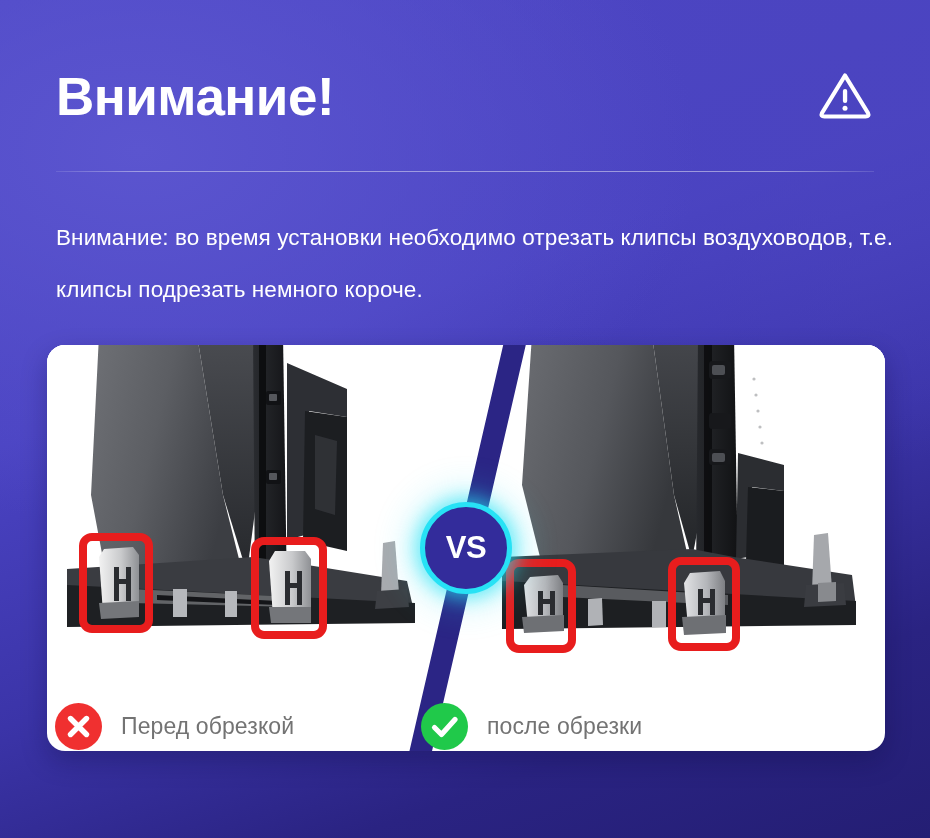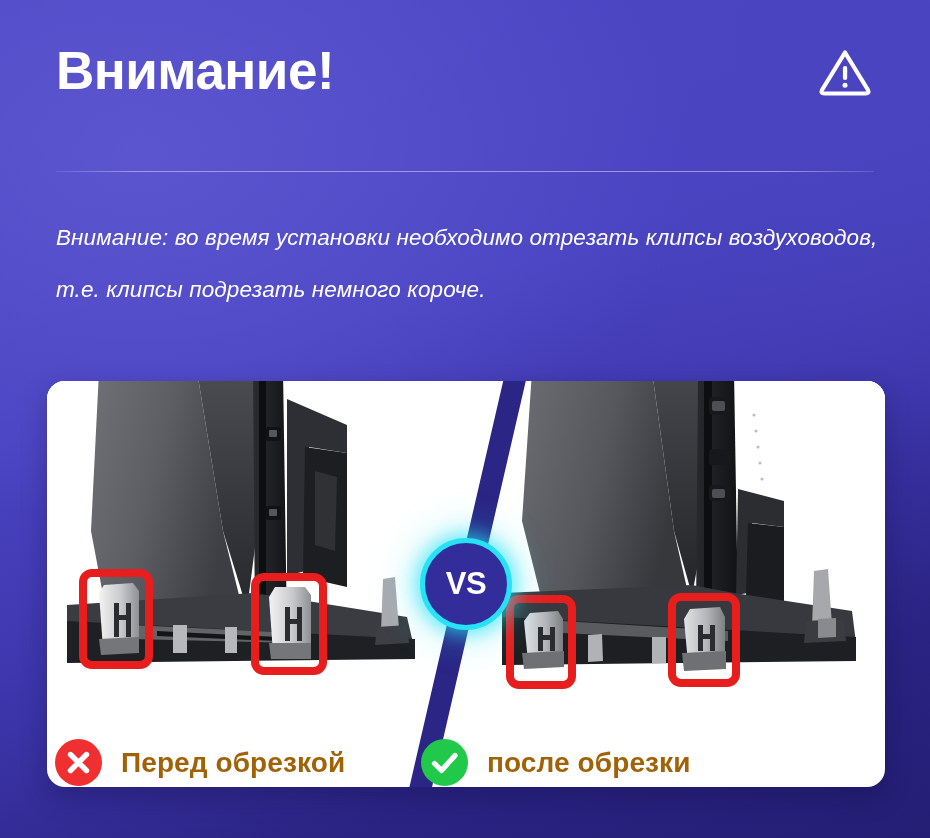--- a/index.html
+++ b/index.html
@@ -19,24 +19,25 @@
       radial-gradient(ellipse 900px 600px at 15% 18%, #5b55cf 0%, rgba(91,85,207,0) 62%),
       radial-gradient(ellipse 800px 700px at 92% 5%, #4b44c0 0%, rgba(75,68,192,0) 60%),
       linear-gradient(160deg, #4e48c6 0%, #4a43c2 38%, #3b34a8 62%, #2a2382 82%, #241e74 100%);
     overflow: hidden;
   }
 
   
   .header {
     position: absolute;
     left: 56px;
-    top: 44px;
+    top: 51px;
     right: 56px;
     height: 90px;
     display: flex;
+    align-items: center;
     justify-content: space-between;
   }
 
   .title {
     font-size: 53px;
     font-weight: 700;
     color: #ffffff;
     letter-spacing: -0.5px;
     line-height: 1;
     white-space: nowrap;
@@ -61,35 +62,33 @@
   .body-copy {
     position: absolute;
     left: 56px;
     top: 212px;
     width: 840px;
     color: #ffffff;
     font-size: 22.5px;
     font-weight: 500;
     line-height: 52px;
     letter-spacing: 0.1px;
-    font-style: italic;
   }
 
   
   .card {
     position: absolute;
     left: 47px;
     top: 345px;
     width: 838px;
     height: 406px;
     background: #ffffff;
     border-radius: 18px;
     overflow: hidden;
     box-shadow: 0 10px 26px rgba(14, 10, 60, 0.30);
-    margin-top: 36px;
   }
 
   
   .photo {
     position: absolute;
     top: 0;
     width: 419px;
     height: 340px;
     overflow: hidden;
     background: #ffffff;
@@ -150,23 +149,23 @@
     display: flex;
     align-items: center;
     gap: 19px;
   }
   .label-item.left  { left: 8px;  top: 18px; }
   .label-item.right { left: 374px; top: 18px; justify-content: flex-end; }
 
   .badge-ico { width: 47px; height: 47px; flex: 0 0 auto; }
 
   .label-text {
-    font-size: 28px;
-    font-weight: 700;
-    color: #a16207;
+    font-size: 23px;
+    font-weight: 400;
+    color: #737373;
     white-space: nowrap;
     letter-spacing: 0.1px;
   }
 </style>
 </head>
 <body>
 
 <div class="page">
 
   <div class="header">

